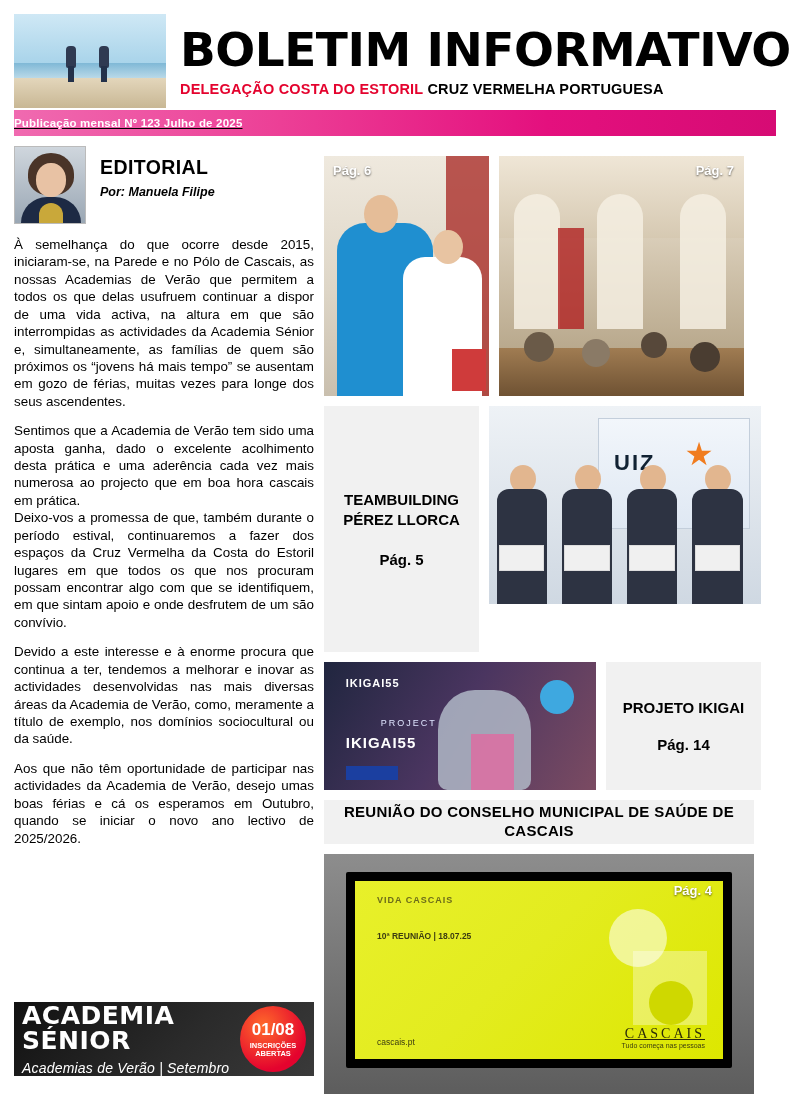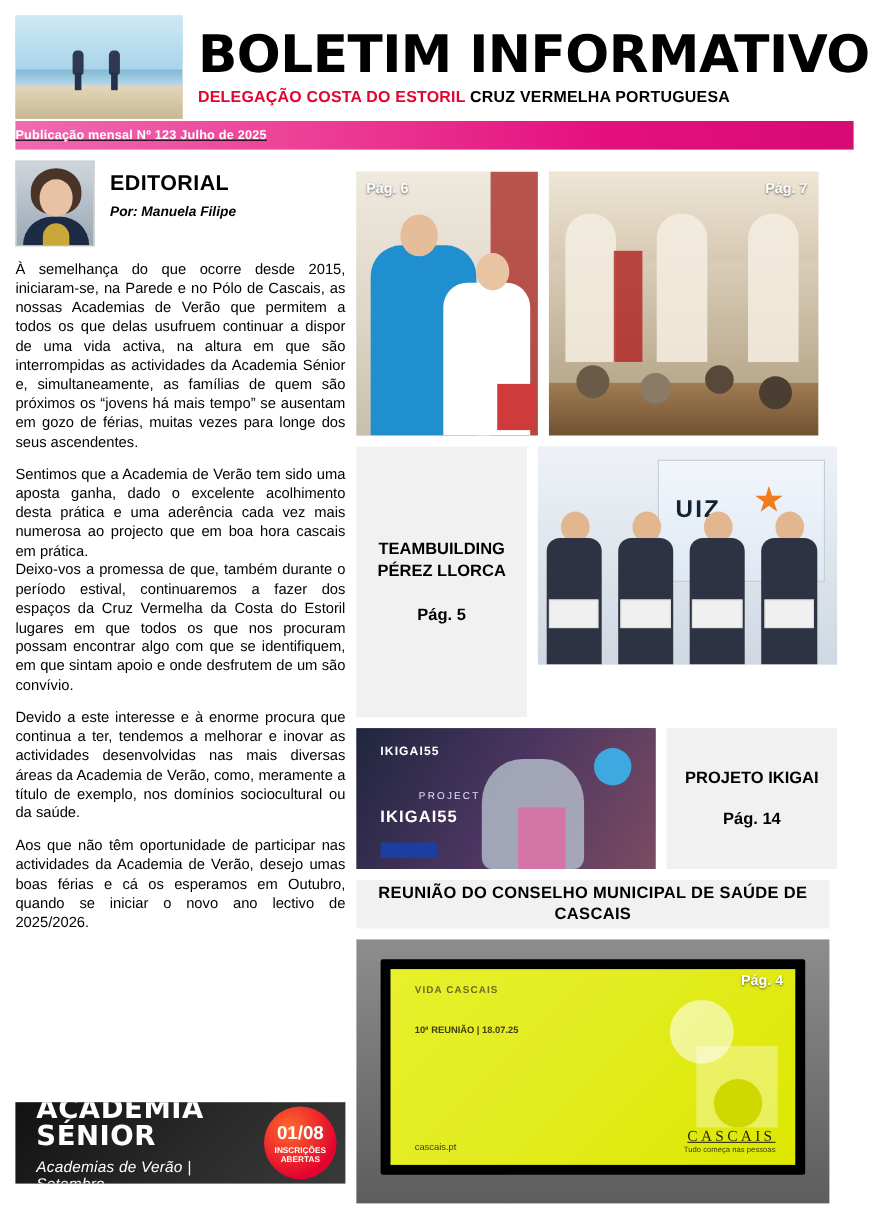--- a/index.html
+++ b/index.html
@@ -135,21 +135,21 @@
 
   
   .academia {
     position: absolute;
     left: 0; bottom: 0;
     width: 300px; height: 74px;
     background: linear-gradient(135deg, #111 0%, #2a2a2a 55%, #3a3a3a 100%);
     display: flex; align-items: center;
     overflow: hidden;
   }
-  .academia .txt { padding-left: 19px; flex: 1 1 auto; }
+  .academia .txt { padding-left: 8px; flex: 1 1 auto; }
   .academia .t1 {
     color: #fff; font-size: 25px; font-weight: 700; letter-spacing: 0.5px; line-height: 1;
     font-family: "DejaVu Sans", sans-serif;
   }
   .academia .t2 {
     color: #fff; font-size: 14px; font-style: italic; margin-top: 7px; letter-spacing: 0.2px;
   }
   .academia .circle {
     flex: 0 0 66px; width: 66px; height: 66px; margin-right: 8px;
     border-radius: 50%;

